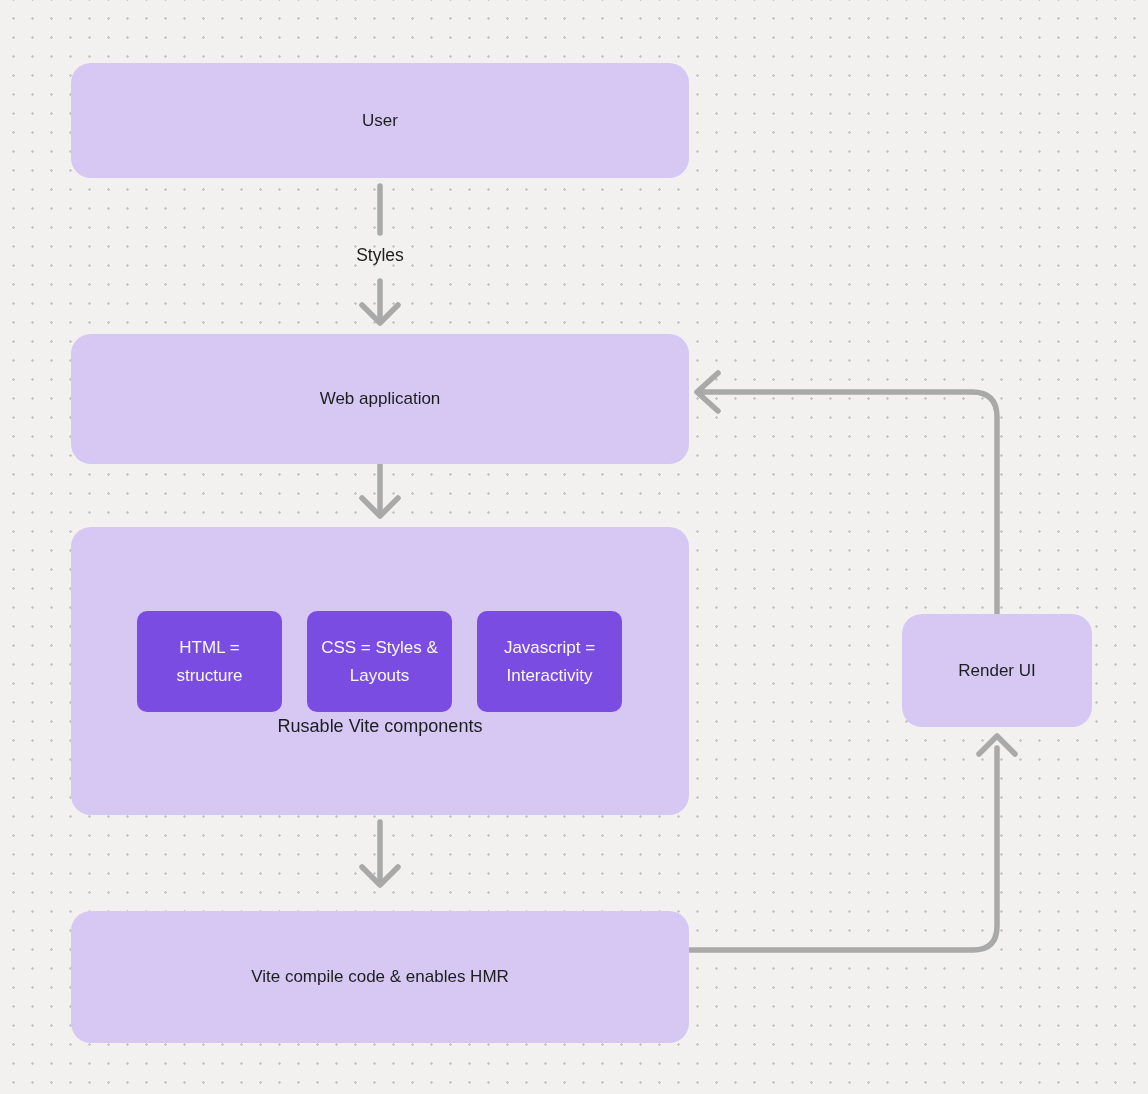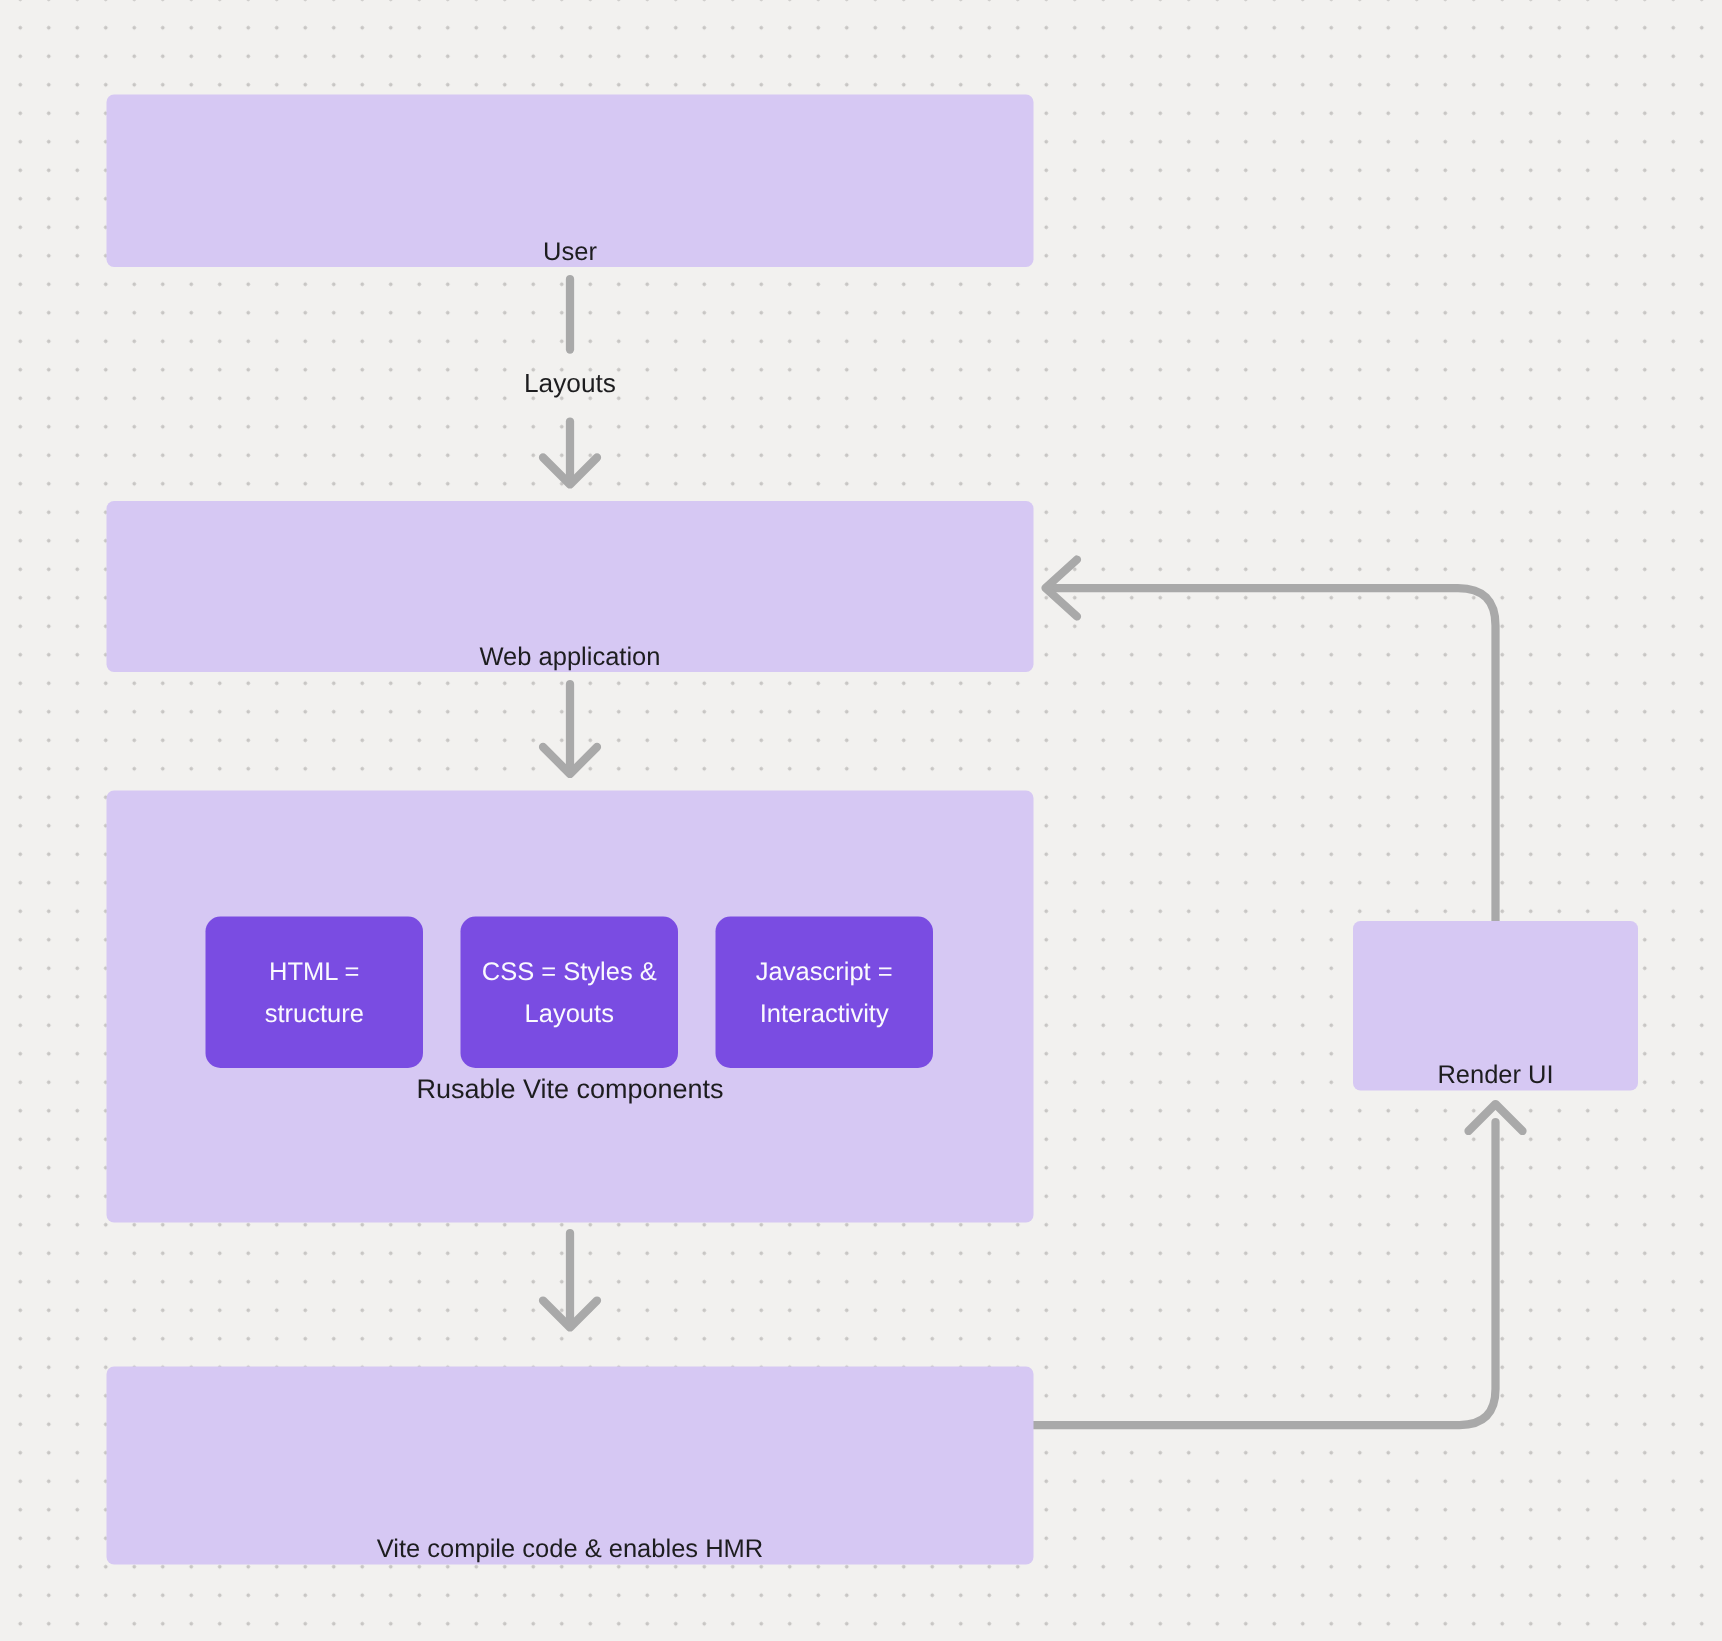--- a/index.html
+++ b/index.html
@@ -31,30 +31,30 @@
   .connector path {
     fill: none;
     stroke: var(--connector);
     stroke-width: 5.5;
     stroke-linecap: round;
     stroke-linejoin: round;
   }
   .node {
     position: absolute;
     background: var(--node-light);
-    border-radius: 5px;
+    border-radius: 20px;
     display: flex;
-    align-items: flex-end;
+    align-items: center;
     justify-content: center;
     color: var(--text-dark);
     font-size: 17px;
     text-align: center;
   }
   .node-user        { left: 71px;  top: 63px;  width: 618px; height: 115px; }
-  .node-webapp      { left: 71px;  top: 334px; width: 618px; height: 114px; }
+  .node-webapp      { left: 71px;  top: 334px; width: 618px; height: 130px; }
   .node-group       { left: 71px;  top: 527px; width: 618px; height: 288px; display: block; }
   .node-vite        { left: 71px;  top: 911px; width: 618px; height: 132px; }
   .node-render      { left: 902px; top: 614px; width: 190px; height: 113px; }
   .chip {
     position: absolute;
     top: 40px;
     width: 145px;
     height: 101px;
     background: var(--node-dark);
     border-radius: 10px;
@@ -115,21 +115,21 @@
   <g class="connector">
     <path d="M689 950 H 973 Q997 950 997 926 V 748"></path>
     <path d="M979 754 L997 736 L1015 754"></path>
   </g>
 </svg>
 
 <div class="node node-user">
   <span>User</span>
 </div>
 
-<div class="edge-label">Layouts</div>
+<div class="edge-label">Styles</div>
 
 <div class="node node-webapp">
   <span>Web application</span>
 </div>
 
 <div class="node node-group">
   <div class="chip chip-html">
     <span>HTML = structure</span>
   </div>
   <div class="chip chip-css">

